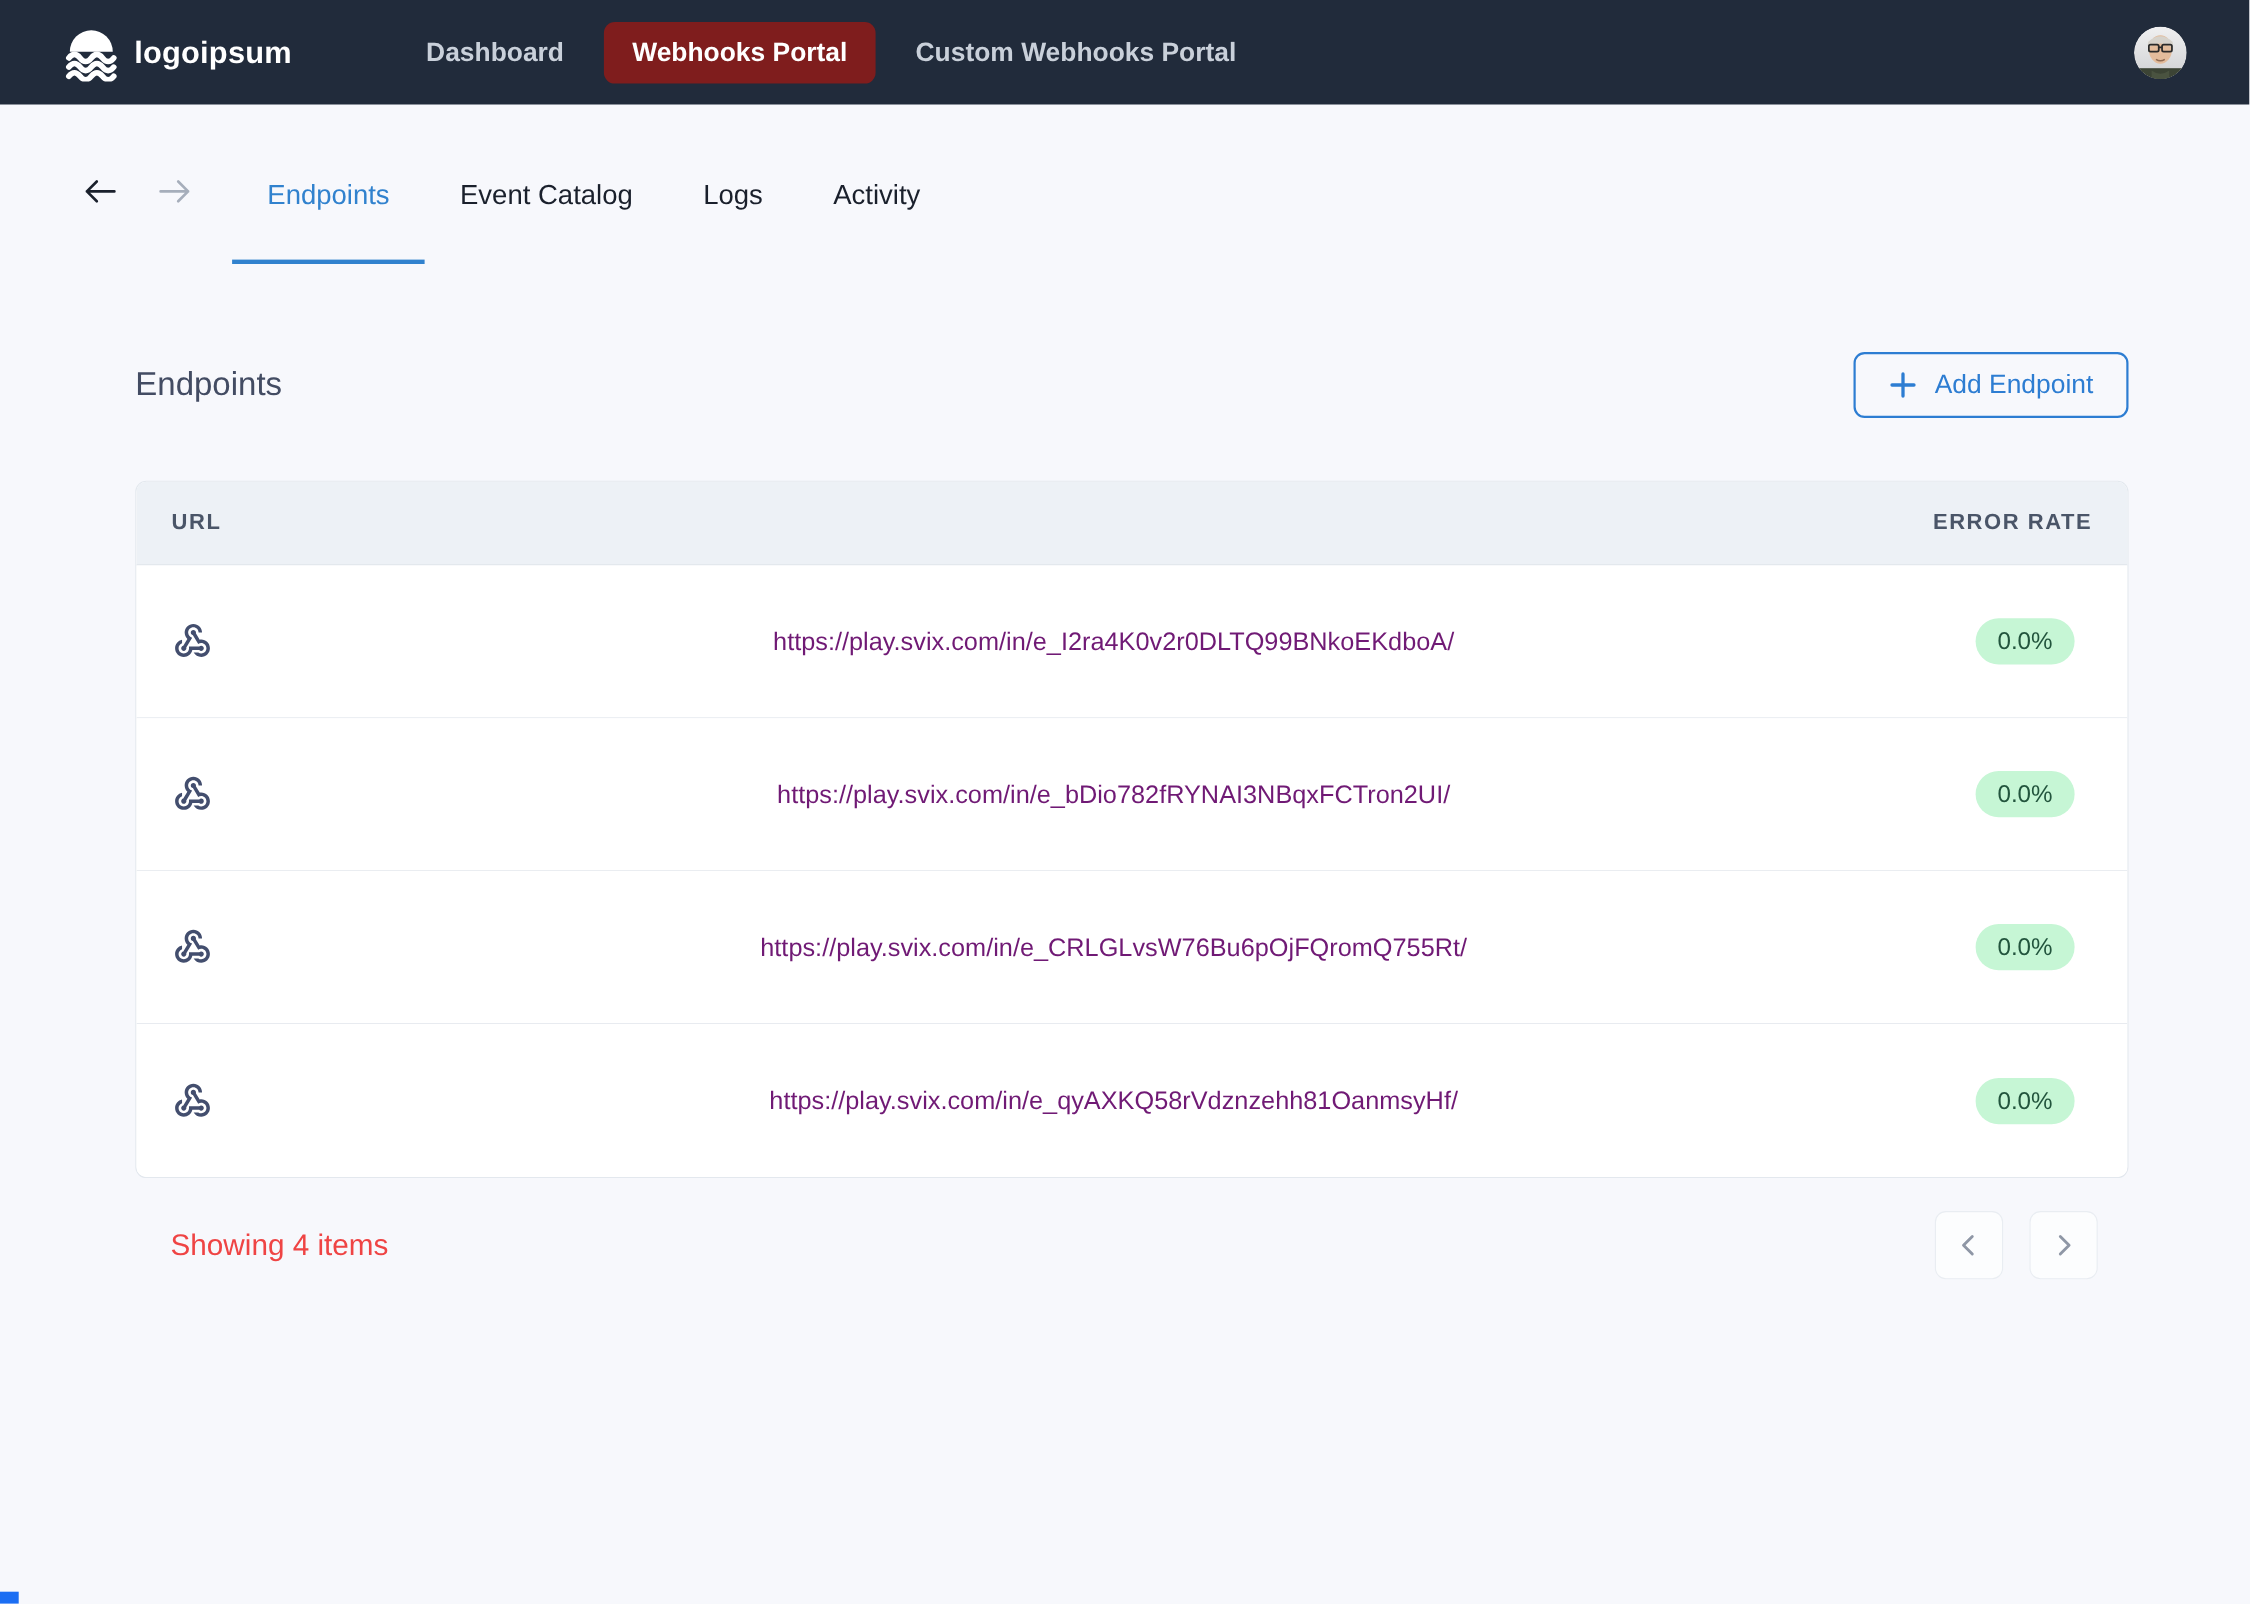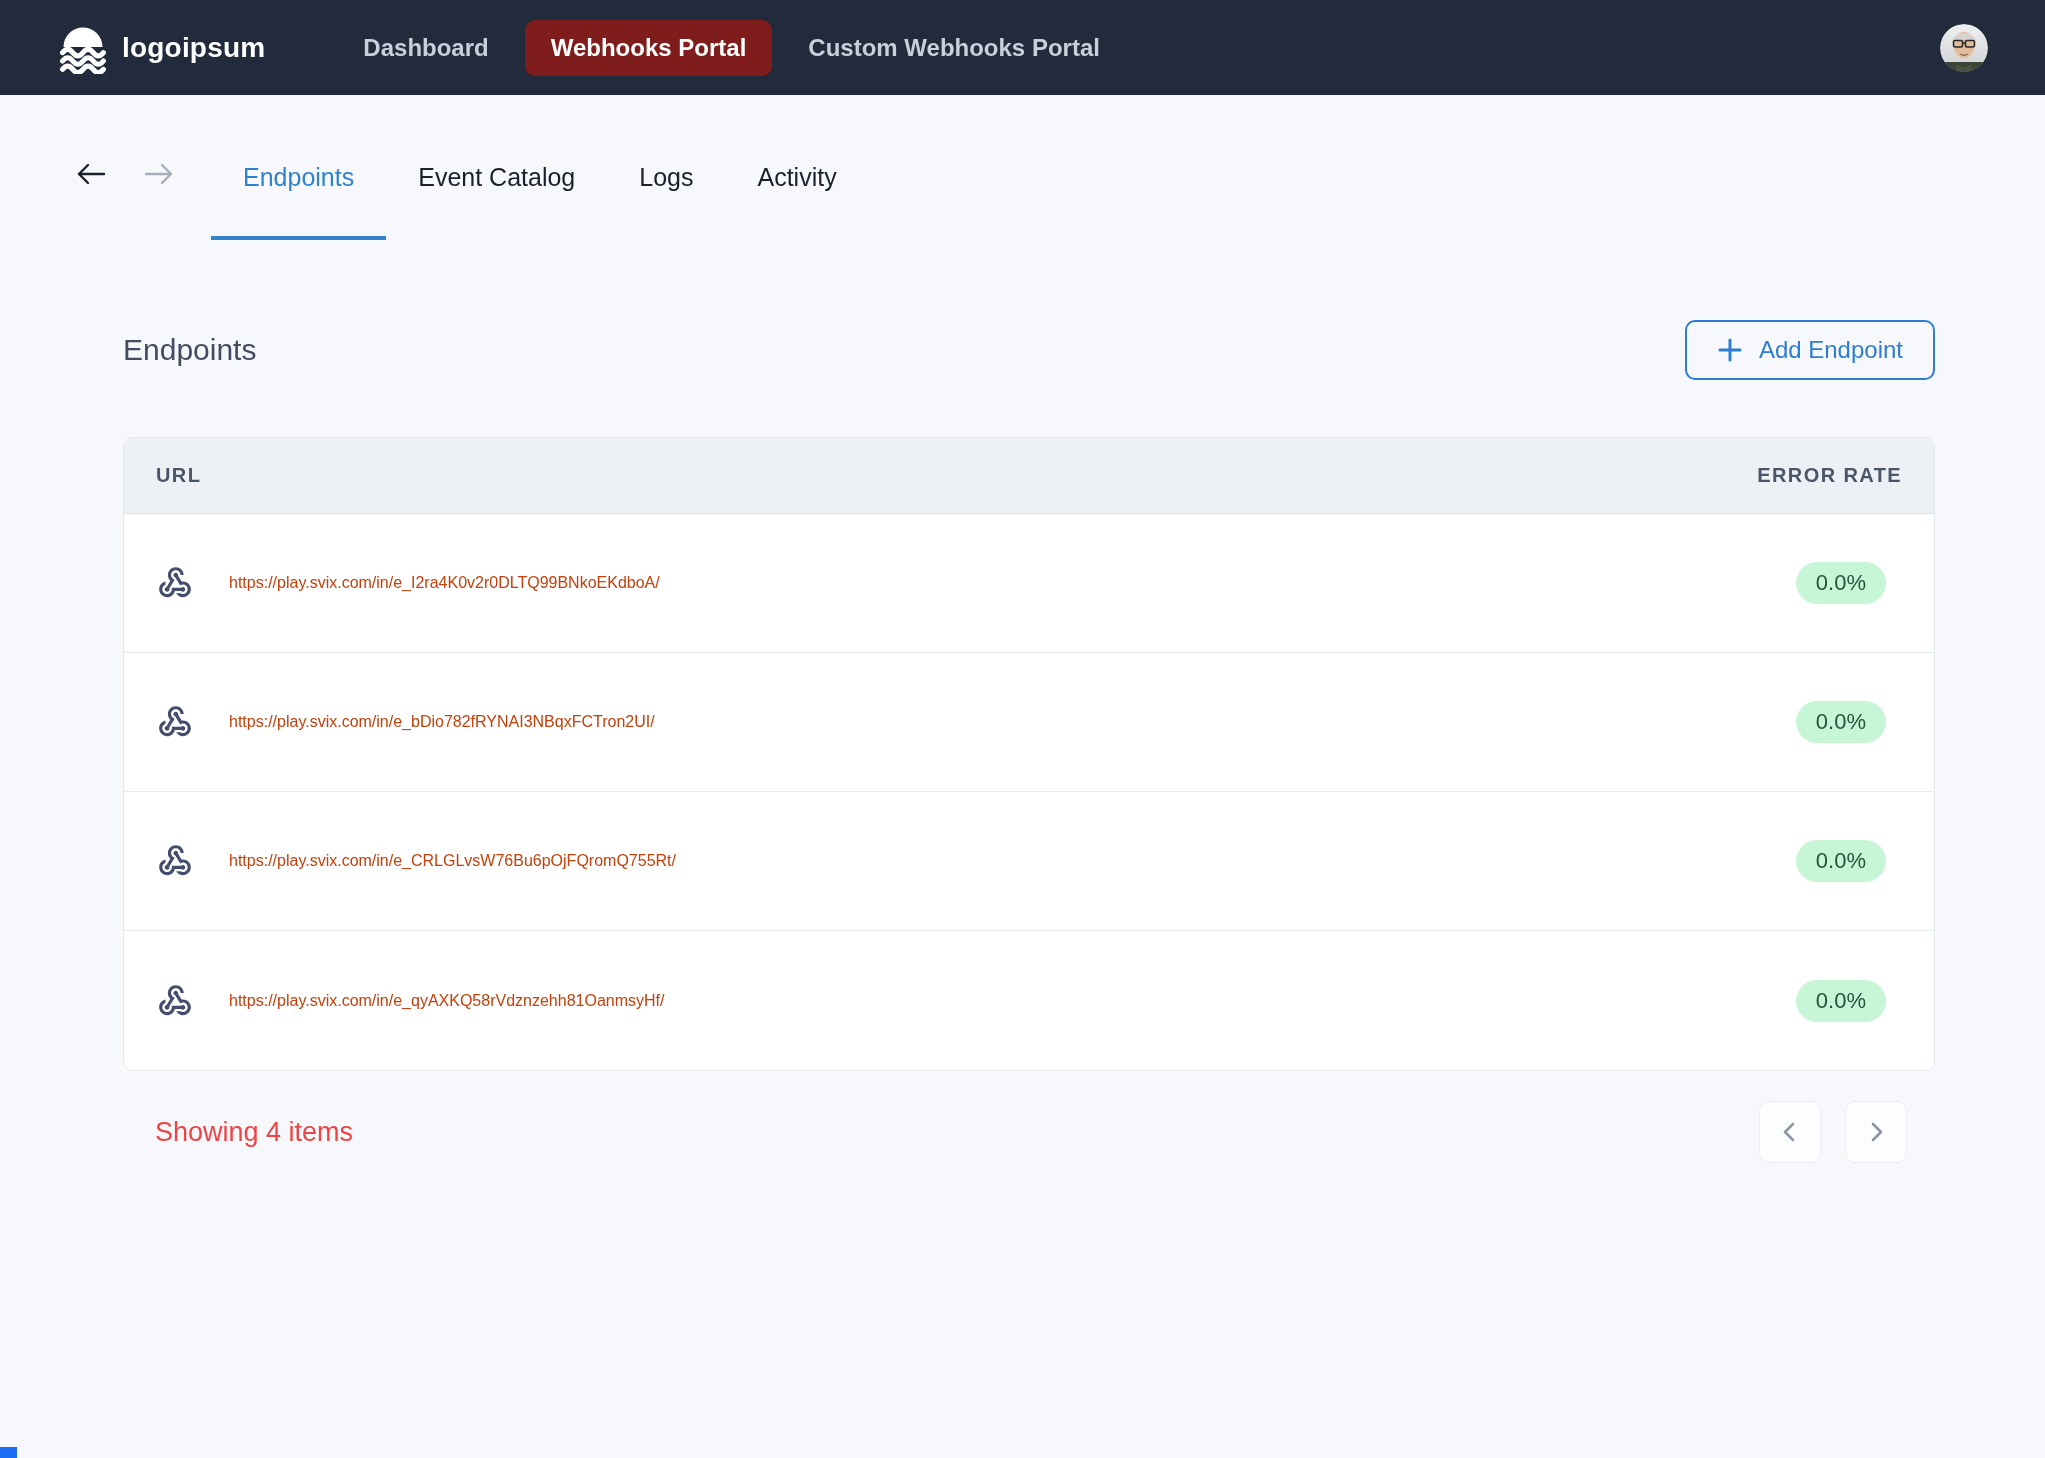--- a/index.html
+++ b/index.html
@@ -11,20 +11,21 @@
     overflow:hidden;
   }
 
   
   .navbar {
     height:95px;
     background:#212b3b;
     display:flex;
     align-items:center;
     padding:0 57px;
+    gap:24px;
   }
   .logo { display:flex; align-items:center; gap:13px; }
   .logo-text { color:#ffffff; font-size:28px; font-weight:bold; letter-spacing:.2px; }
   .nav-links { display:flex; align-items:center; margin-left:72px; gap:10px; }
   .nav-link {
     color:#c9d0da; font-size:24px; font-weight:bold;
     padding:14px 26px; border-radius:10px; cursor:pointer;
     text-decoration:none; white-space:nowrap;
   }
   .nav-link.active { background:#7f1d1d; color:#ffffff; }
@@ -86,21 +87,21 @@
   .row {
     display:flex; align-items:center;
     padding:0 32px;
     height:139px;
     border-bottom:1px solid #e8ebf0;
     cursor:pointer;
     background:#ffffff;
   }
   .row:last-child { border-bottom:none; }
   .row-icon { flex:none; width:38px; height:38px; margin-right:35px; line-height:0; }
-  .row-url { font-size:16px; color:#c2410c; flex:1; }
+  .row-url { font-size:23px; color:#701a75; flex:1;text-align:center; }
   .badge {
     flex:none;
     background:#c6f6d5; color:#22543d;
     font-size:22px;
     padding:8px 20px; border-radius:999px;
     margin-right:16px;
   }
 
   
   .list-footer {

